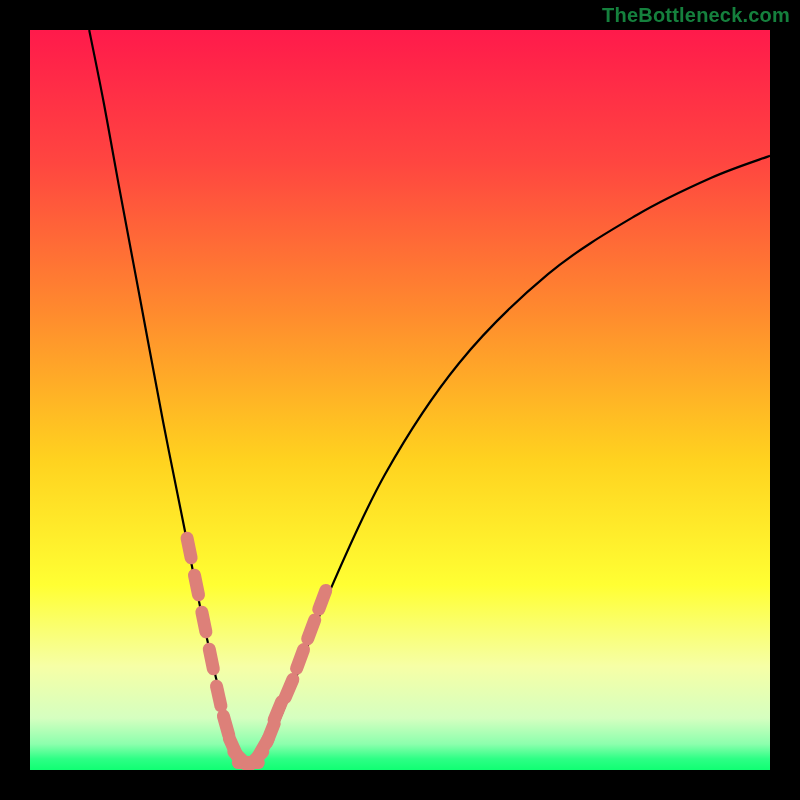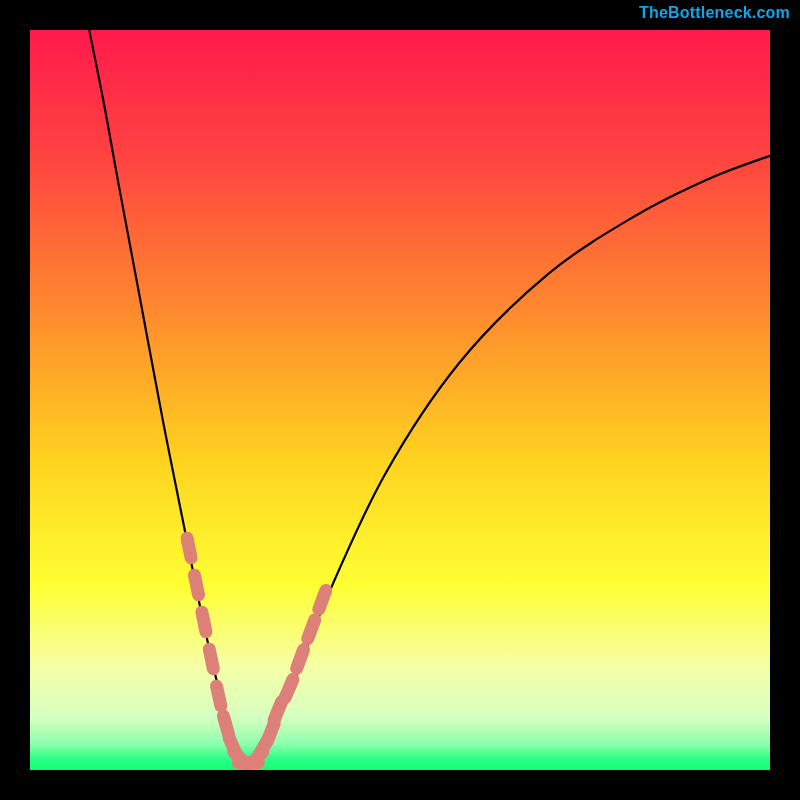--- a/index.html
+++ b/index.html
@@ -34,23 +34,23 @@
     position: absolute;
     top: 0; left: 0;
     width: 740px;
     height: 740px;
     z-index: 10;
   }
   .watermark {
     position: absolute;
     top: 4px;
     right: 10px;
-    font-size: 16px;
+    font-size: 20px;
     font-weight: 600;
-    color: #0ea5e9;
+    color: #15803d;
     letter-spacing: 0.2px;
     z-index: 50;
   }
 </style>
 </head>
 <body>
 
 <div class="frame">
 
   <div class="watermark">TheBottleneck.com</div>

